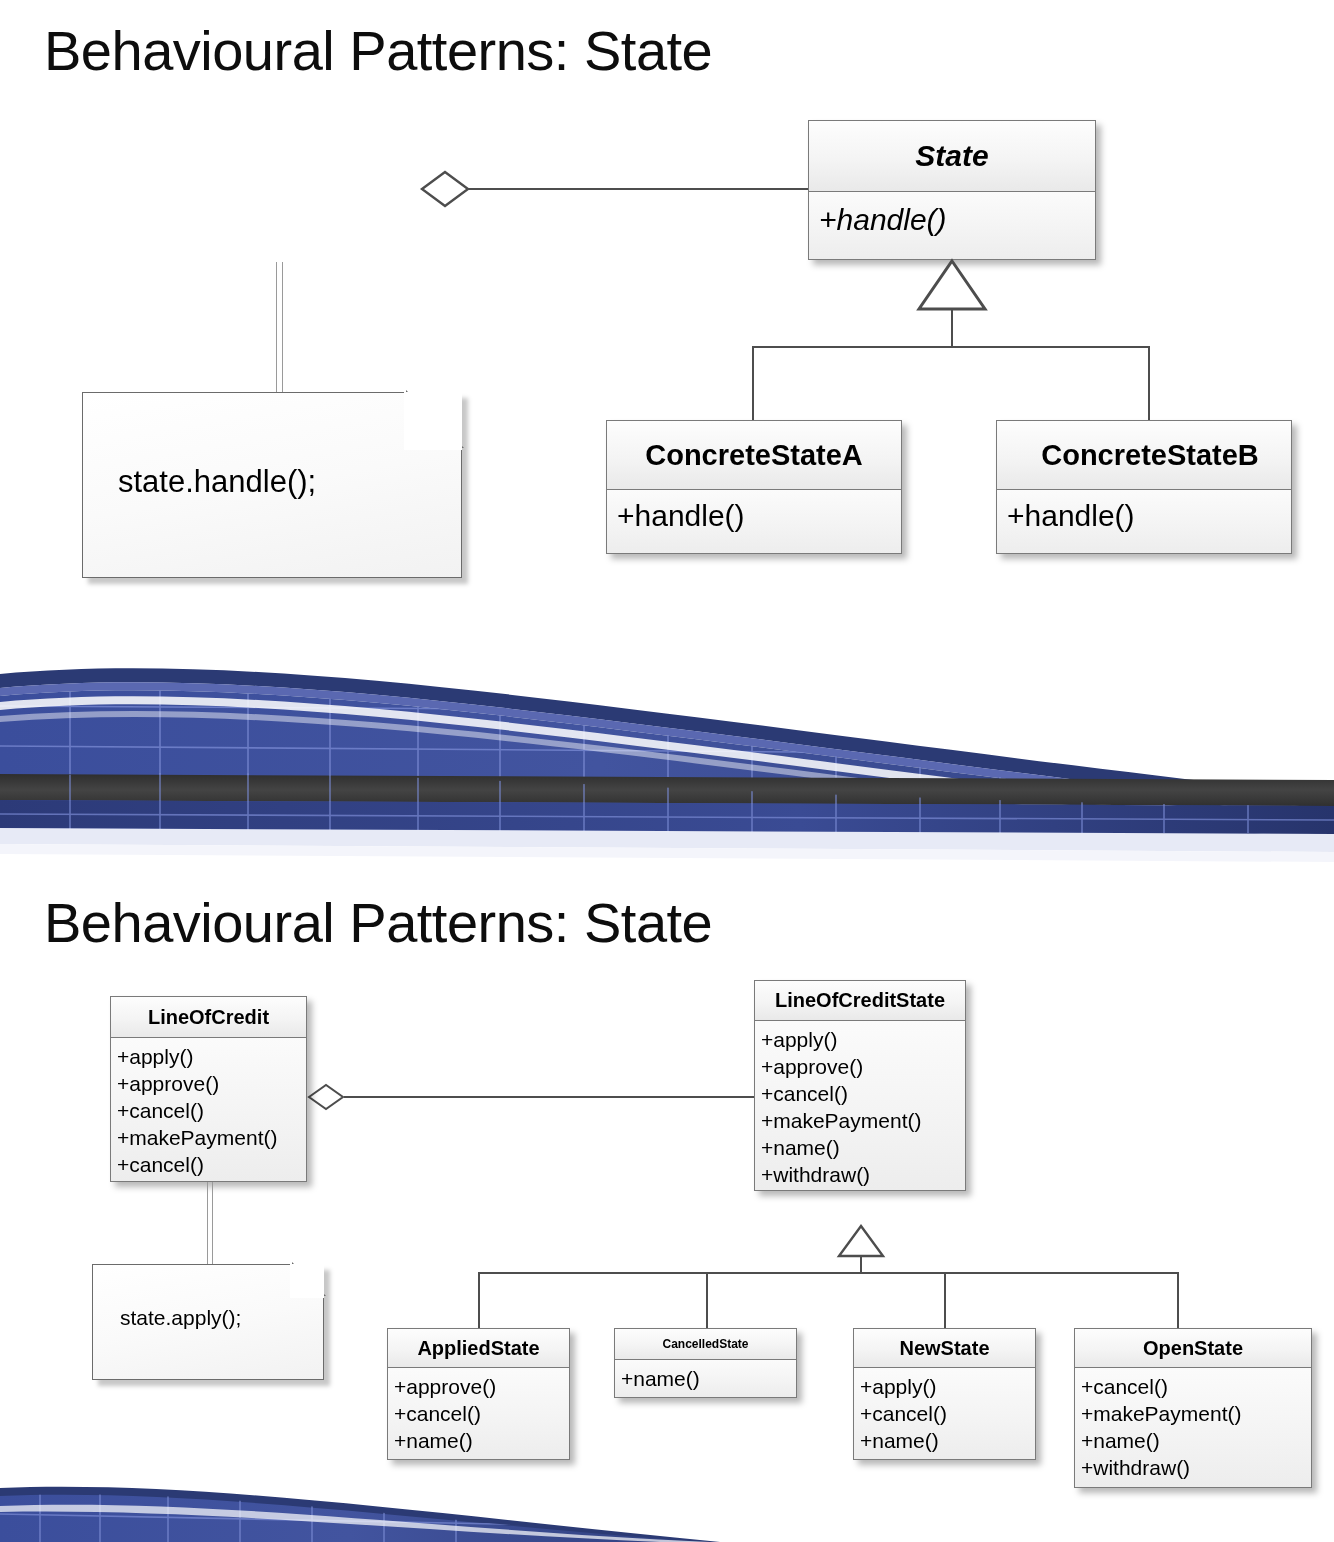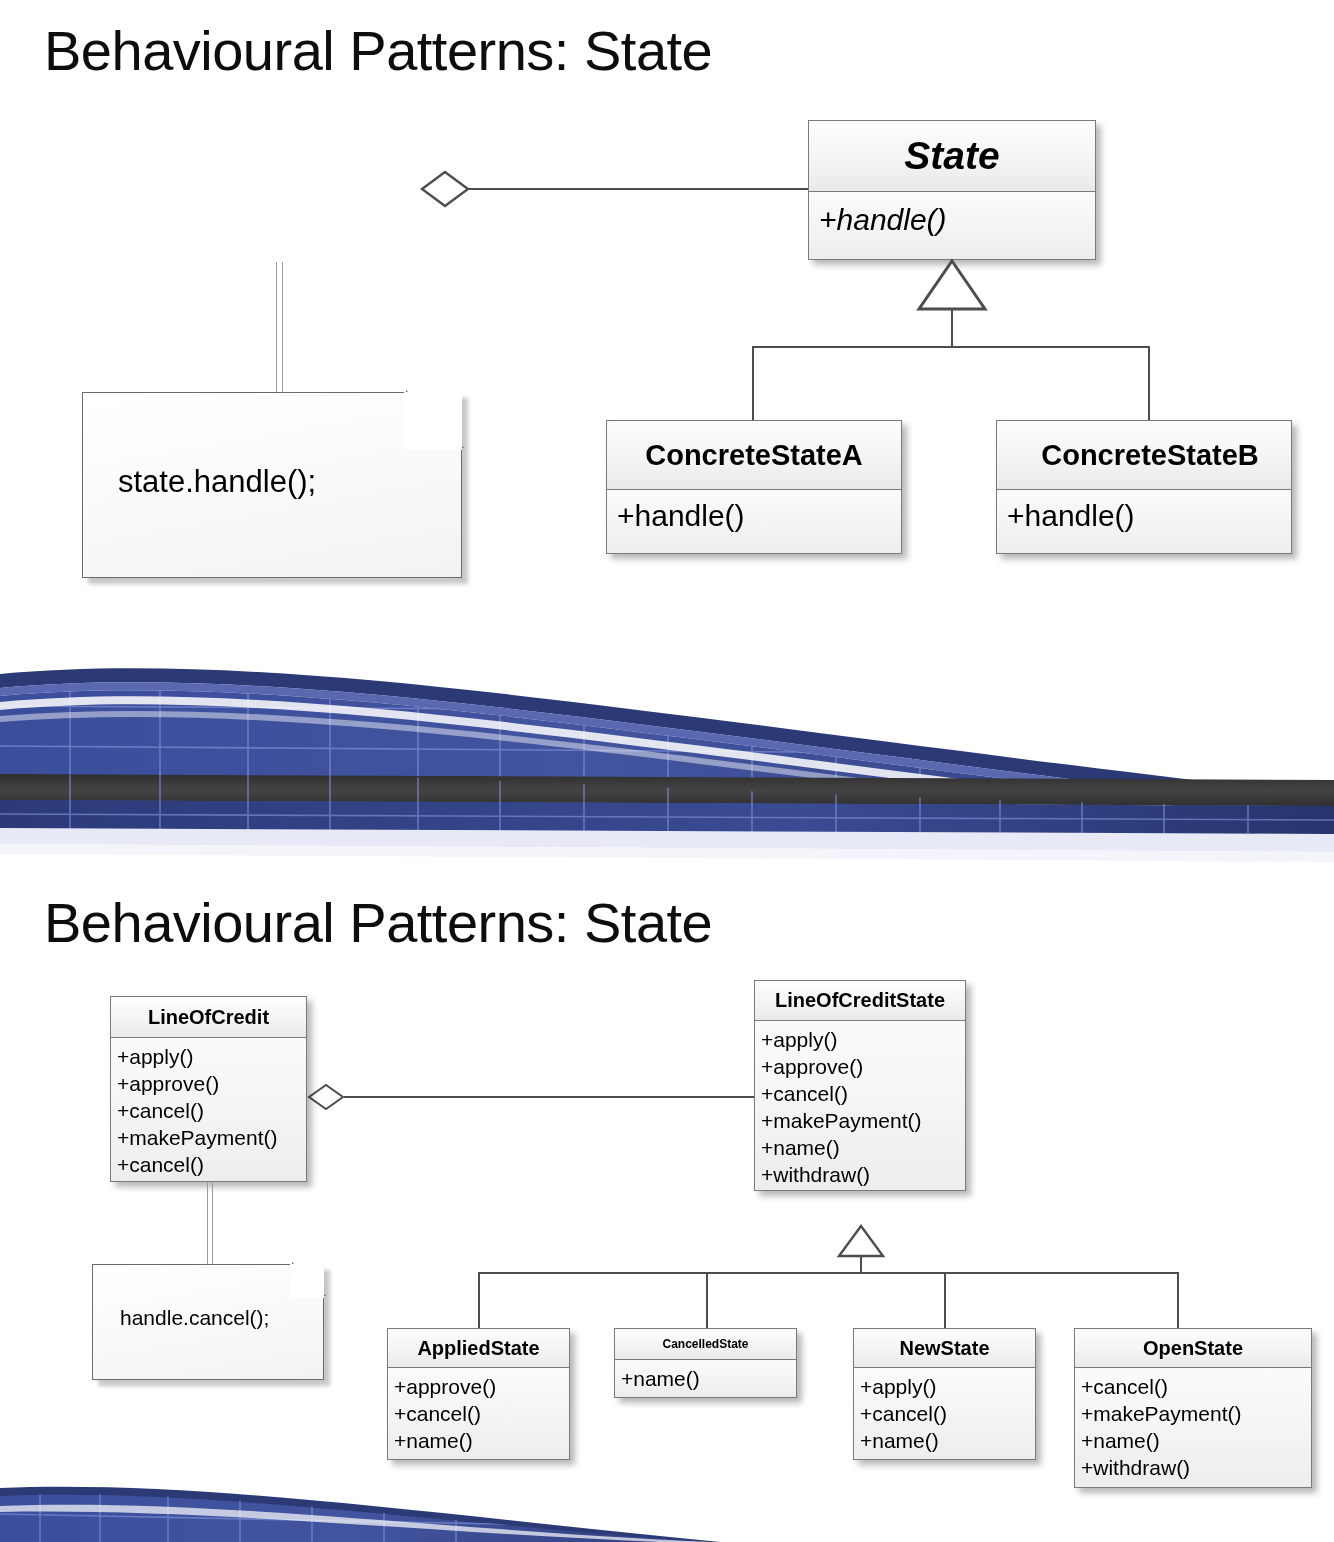--- a/index.html
+++ b/index.html
@@ -103,21 +103,21 @@
     <h1 class="slide-title">Behavioural Patterns: State</h1>
 
     <div class="conn h" style="left:467px; top:188px; width:343px;"></div>
 
     <svg style="position:absolute; left:418px; top:166px; width:56px; height:46px;" viewBox="0 0 56 46">
       <polygon points="4,23 27,6 50,23 27,40" fill="#ffffff" stroke="#4d4d4d" stroke-width="2.4"></polygon>
     </svg>
 
 
     <div class="uml-class abstract" id="cls-state" style="left:808px; top:120px; width:288px;">
-      <div class="uml-name" style="height:72px; font-size:39px;">State</div>
+      <div class="uml-name" style="height:72px; font-size:30px;">State</div>
       <div class="uml-ops" style="height:68px; padding:9px 0 0 10px; font-size:30px; line-height:38px;">
         <div class="op">+handle()</div>
       </div>
     </div>
 
     <svg style="position:absolute; left:914px; top:258px; width:76px; height:56px;" viewBox="0 0 76 56">
       <polygon points="38,3 71,51 5,51" fill="#ffffff" stroke="#4d4d4d" stroke-width="3"></polygon>
     </svg>
 
     <div class="conn v" style="left:951px; top:310px; height:38px;"></div>
@@ -316,21 +316,21 @@
     <div class="link-note" style="left:207px; top:314px; height:84px; width:8px;">
       <i style="left:0px;"></i>
         <i style="left:5px;"></i>
     </div>
 
     <div class="uml-note" style="left:92px; top:396px; width:232px; height:116px;">
       <div class="note-shadow"></div>
       <div class="note-body"></div>
       <div class="note-fold" style="border-width:0 34px 34px 0;"></div>
       <div class="note-fold-fill" style="width:0; height:0; border-style:solid; border-width:34px 34px 0 0; border-color:#ffffff transparent transparent transparent;"></div>
-      <div class="note-text" style="top:42px; left:14px; font-size:21px;">handle.cancel();</div>
+      <div class="note-text" style="top:42px; left:14px; font-size:21px;">state.apply();</div>
     </div>
 
     <div class="banner" id="banner-2" style="top:612px;">
       <svg width="1334" height="62" viewBox="0 0 1334 62" preserveAspectRatio="none">
         <defs>
           <linearGradient id="bgrad3" x1="0" y1="0" x2="1" y2="0">
             <stop offset="0%" stop-color="#3b4e9c"></stop>
             <stop offset="50%" stop-color="#42549f"></stop>
             <stop offset="100%" stop-color="#30407f"></stop>
           </linearGradient>

